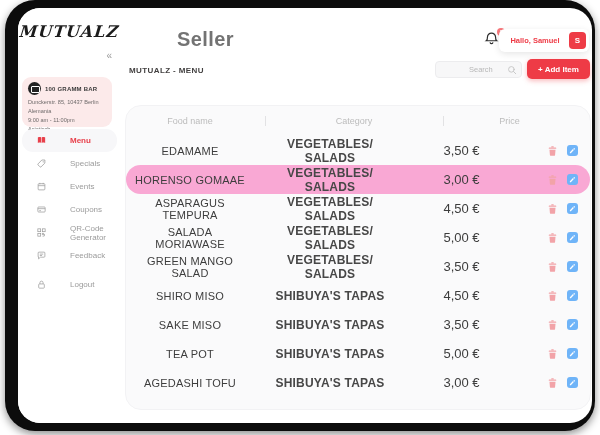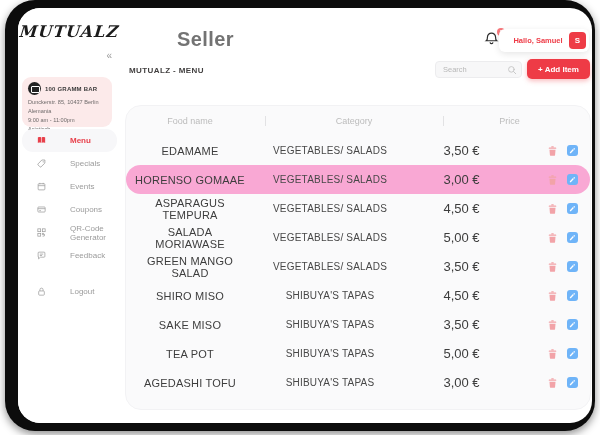--- a/index.html
+++ b/index.html
@@ -28,70 +28,70 @@
   .rest-avatar::after { content:""; position:absolute; left:3px; top:4px; width:7px; height:5px;
                  border:1px solid #fff; border-radius:1px; }
   .rest-name { font-size:6px; font-weight:bold; color:#3a3a3a; letter-spacing:.2px; }
   .rest-line { font-size:5.6px; color:#6f6b6b; line-height:1.6; }
 
   .nav { position:absolute; left:0; top:121px; width:100%; }
   .nav-item { display:flex; align-items:center; gap:24px; height:23px; padding-left:15px;
               margin:0 4px; color:#9b9b9b; font-size:8px; cursor:pointer; border-radius:11px; }
   .nav-item svg { width:9px; height:9px; flex:0 0 9px; }
   .nav-item.active { background:#f7f7f9; color:#e8404b; font-weight:bold; }
-  .nav-logout { margin-top:13px; }
+  .nav-logout { margin-top:6px; }
 
   
   .main { position:absolute; left:103px; top:0; width:471px; height:100%; }
   .page-title { position:absolute; left:8px; top:20px; font-size:20px; font-weight:bold;
                 color:#737373; letter-spacing:.4px;margin-left:48px; }
 
   .bell-wrap { position:absolute; left:363px; top:23px; width:20px; height:20px; cursor:pointer; }
   .bell-wrap svg { width:15px; height:15px; }
   .bell-badge { position:absolute; right:-1px; top:-3px; width:8px; height:8px; border-radius:50%;
                 background:#f8777b; color:#fff; font-size:5.5px; font-weight:bold;
                 display:flex; align-items:center; justify-content:center; }
 
   .user-chip { position:absolute; right:3px; top:21px; width:90px; height:23px; background:#fff;
                border-radius:6px; box-shadow:0 2px 7px rgba(0,0,0,.10);
                display:flex; align-items:center; justify-content:center; cursor:pointer; }
-  .user-chip span.greet { font-size:7.5px; font-weight:bold; color:#ee3b46; padding-right:12px; }
+  .user-chip span.greet { font-size:7.5px; font-weight:bold; color:#ee3b46; padding-right:18px; }
   .user-avatar { position:absolute; right:3px; top:3px; width:17px; height:17px; border-radius:4px;
                  background:#ee3b46; color:#fff; font-size:8px; font-weight:bold;
                  display:flex; align-items:center; justify-content:center; }
 
   .breadcrumb { position:absolute; left:8px; top:58px; font-size:8px; font-weight:bold;
                 color:#413f3f; letter-spacing:.4px; }
 
   .search-box { position:absolute; left:314px; top:53px; width:87px; height:17px;
                 background:#f7f7f8; border:1px solid #ececee; border-radius:4px; }
   .search-box input { position:absolute; inset:0; border:0; background:transparent; outline:none;
                 width:100%; height:100%; padding:0 16px 0 7px; font-size:7.5px; color:#555;
-                font-family:"Liberation Sans", sans-serif; }
+                font-family:"Liberation Sans", sans-serif;margin-left:26px; }
   .search-box input::placeholder { color:#b8b8b8; }
   .search-box .mag { position:absolute; right:4px; top:3px; width:10px; height:10px; color:#c2c2c2; cursor:pointer; }
 
   .add-btn { position:absolute; right:2px; top:51px; width:63px; height:20px; background:#ee3b46;
              border:0; border-radius:5px; color:#fff; font-size:8px; font-weight:bold;
              box-shadow:0 2px 5px rgba(238,59,70,.35); cursor:pointer;
              font-family:"Liberation Sans", sans-serif; }
 
   
   .panel { position:absolute; left:4px; right:1px; top:97px; height:305px; background:#fafafb;
            border:1px solid #f2f2f4; border-radius:16px; overflow:hidden; }
   .trow { display:grid; grid-template-columns:112px 14px 140px 14px 95px 1fr;
           align-items:center; padding:0 12px 0 8px; }
   .thead { height:30px; color:#bcbcbc; font-size:9px;gap:12px; }
   .thead .cell { text-align:center; }
   .vdiv { width:1px; height:10px; background:#e2e2e4; margin:0 auto; }
   .rows .trow { height:29px; cursor:pointer; }
   .rows .trow.hl { background:#f9a8d4; border-radius:15px; }
   .cell { text-align:center; }
   .c-name  { font-size:11px; color:#3d3d3d; letter-spacing:.2px; }
-  .c-cat   { font-size:10px; color:#474747; letter-spacing:.2px; }
+  .c-cat   { font-size:12px; color:#474747; letter-spacing:.2px;font-weight:bold; }
   .c-price { font-size:13px; color:#3d3d3d; }
   .c-actions { display:flex; justify-content:flex-end; align-items:center; gap:9px; }
   .trash-btn { width:11px; height:12px; color:#f2a3a8; background:none; border:0; padding:0; cursor:pointer; }
   .trash-btn svg { width:11px; height:12px; }
   .edit-btn { width:11px; height:11px; border-radius:3px; background:#6fb4f8; border:0; padding:0;
               display:flex; align-items:center; justify-content:center; cursor:pointer; }
   .edit-btn svg { width:7px; height:7px; }
 </style>
 </head>
 <body>

